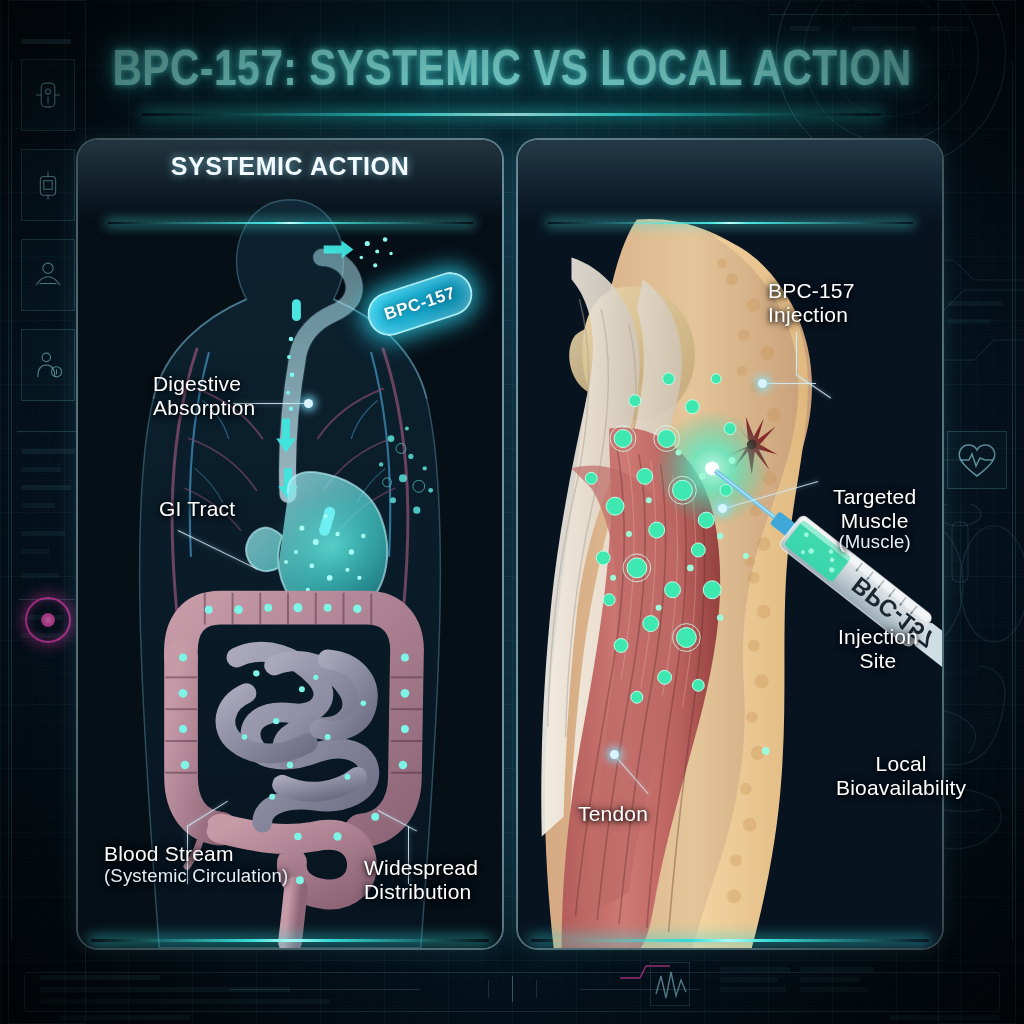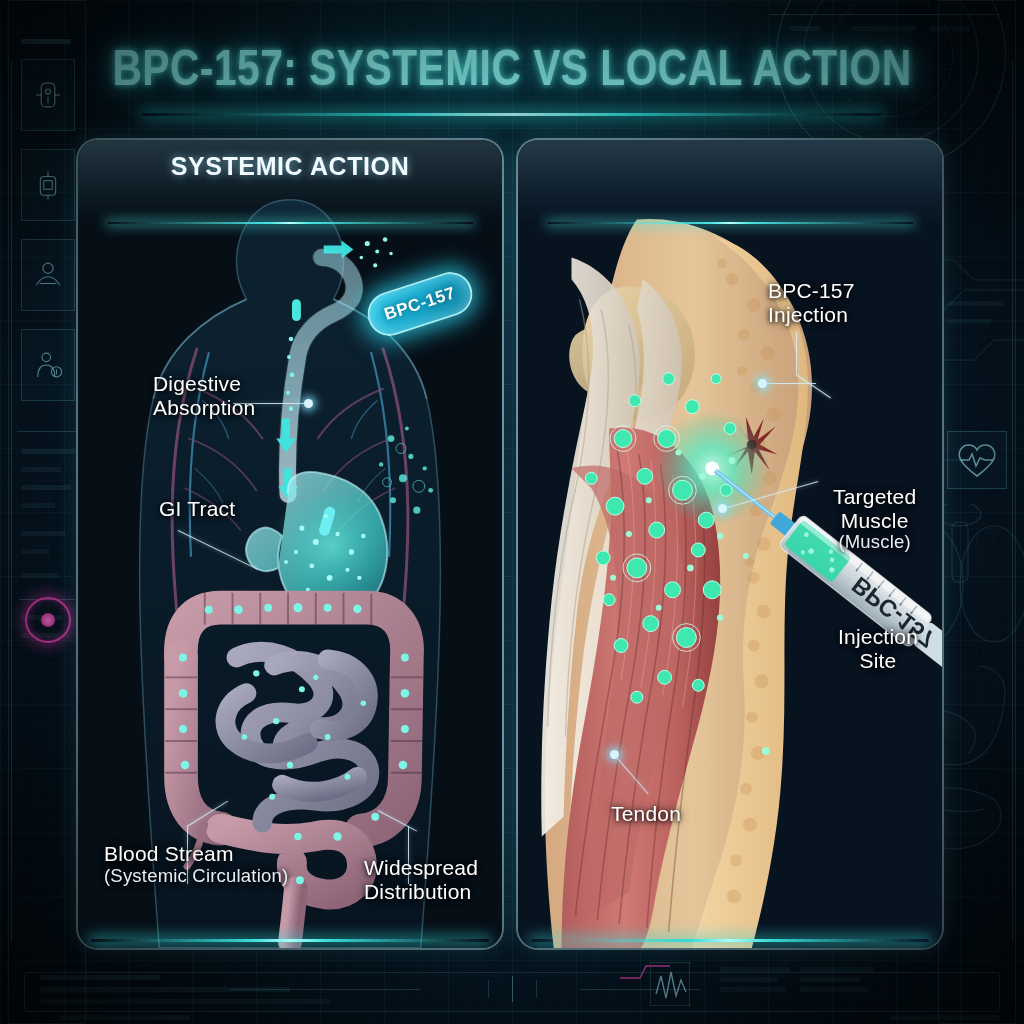--- a/index.html
+++ b/index.html
@@ -794,23 +794,27 @@
     <span>Targeted</span><br>
     <span>Muscle</span>
     <span class="sub">(Muscle)</span>
   </div>
 
   <div class="label center" style="left:838px; top:625px;">
     <span>Injection</span><br>
     <span>Site</span>
   </div>
 
-
-
-  <div class="label" style="left:578px; top:802px;margin-left:33px;">Tendon</div>
+  <div class="label center" style="left:836px; top:752px;">
+    <span>Local</span><br>
+    <span>Bioavailability</span>
+  </div>
+
+
+  <div class="label" style="left:578px; top:802px;">Tendon</div>
 
   <div class="bot-strip">
     <div class="bot-frame"></div>
     <div class="microbar" style="left:40px; bottom:44px; width:120px; opacity:.55;"></div>
     <div class="microbar" style="left:40px; bottom:32px; width:250px; opacity:.45;"></div>
     <div class="microbar" style="left:40px; bottom:20px; width:290px; opacity:.35;"></div>
     <div class="microbar" style="left:60px; bottom:4px; width:130px; opacity:.45;"></div>
     <div class="microbar" style="left:890px; bottom:4px; width:110px; opacity:.45;"></div>
     <div class="microline" style="left:230px; bottom:34px; width:190px;"></div>
     <div class="microline" style="left:580px; bottom:34px; width:120px;"></div>

